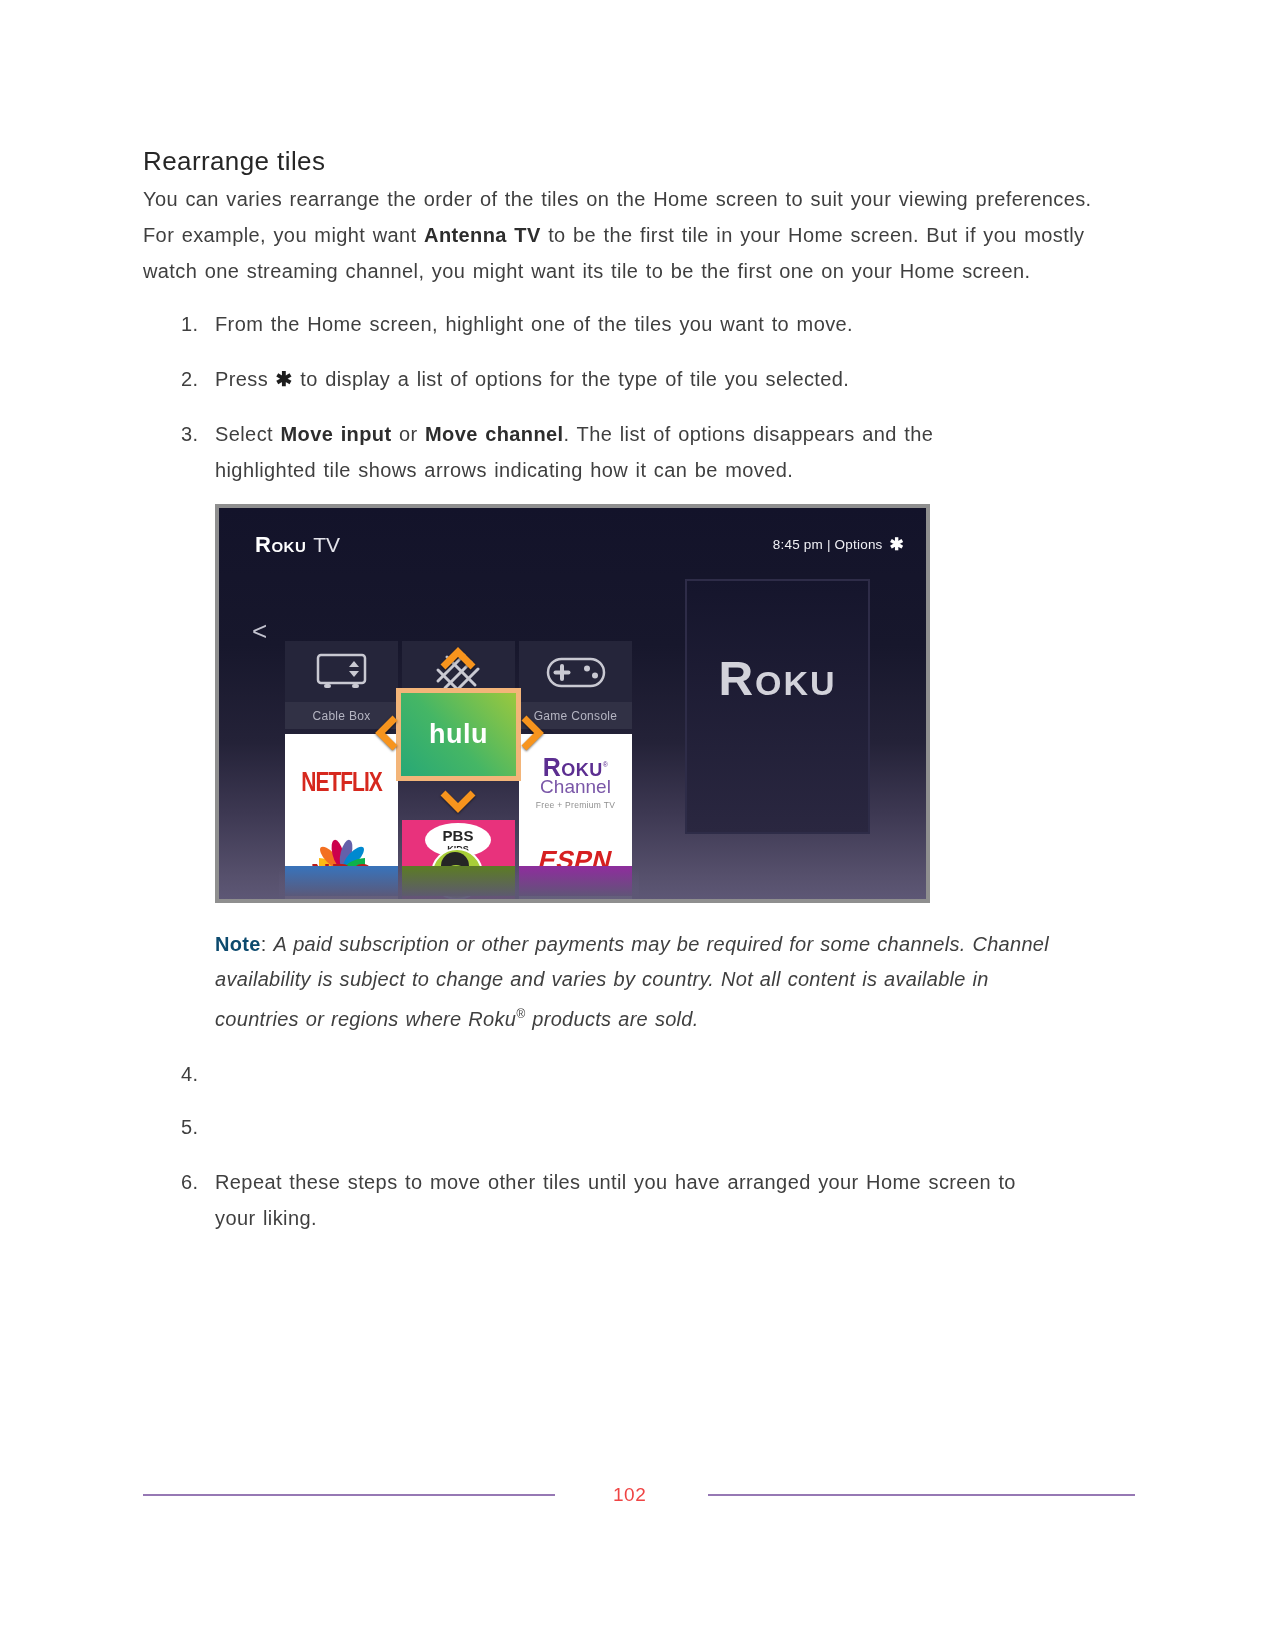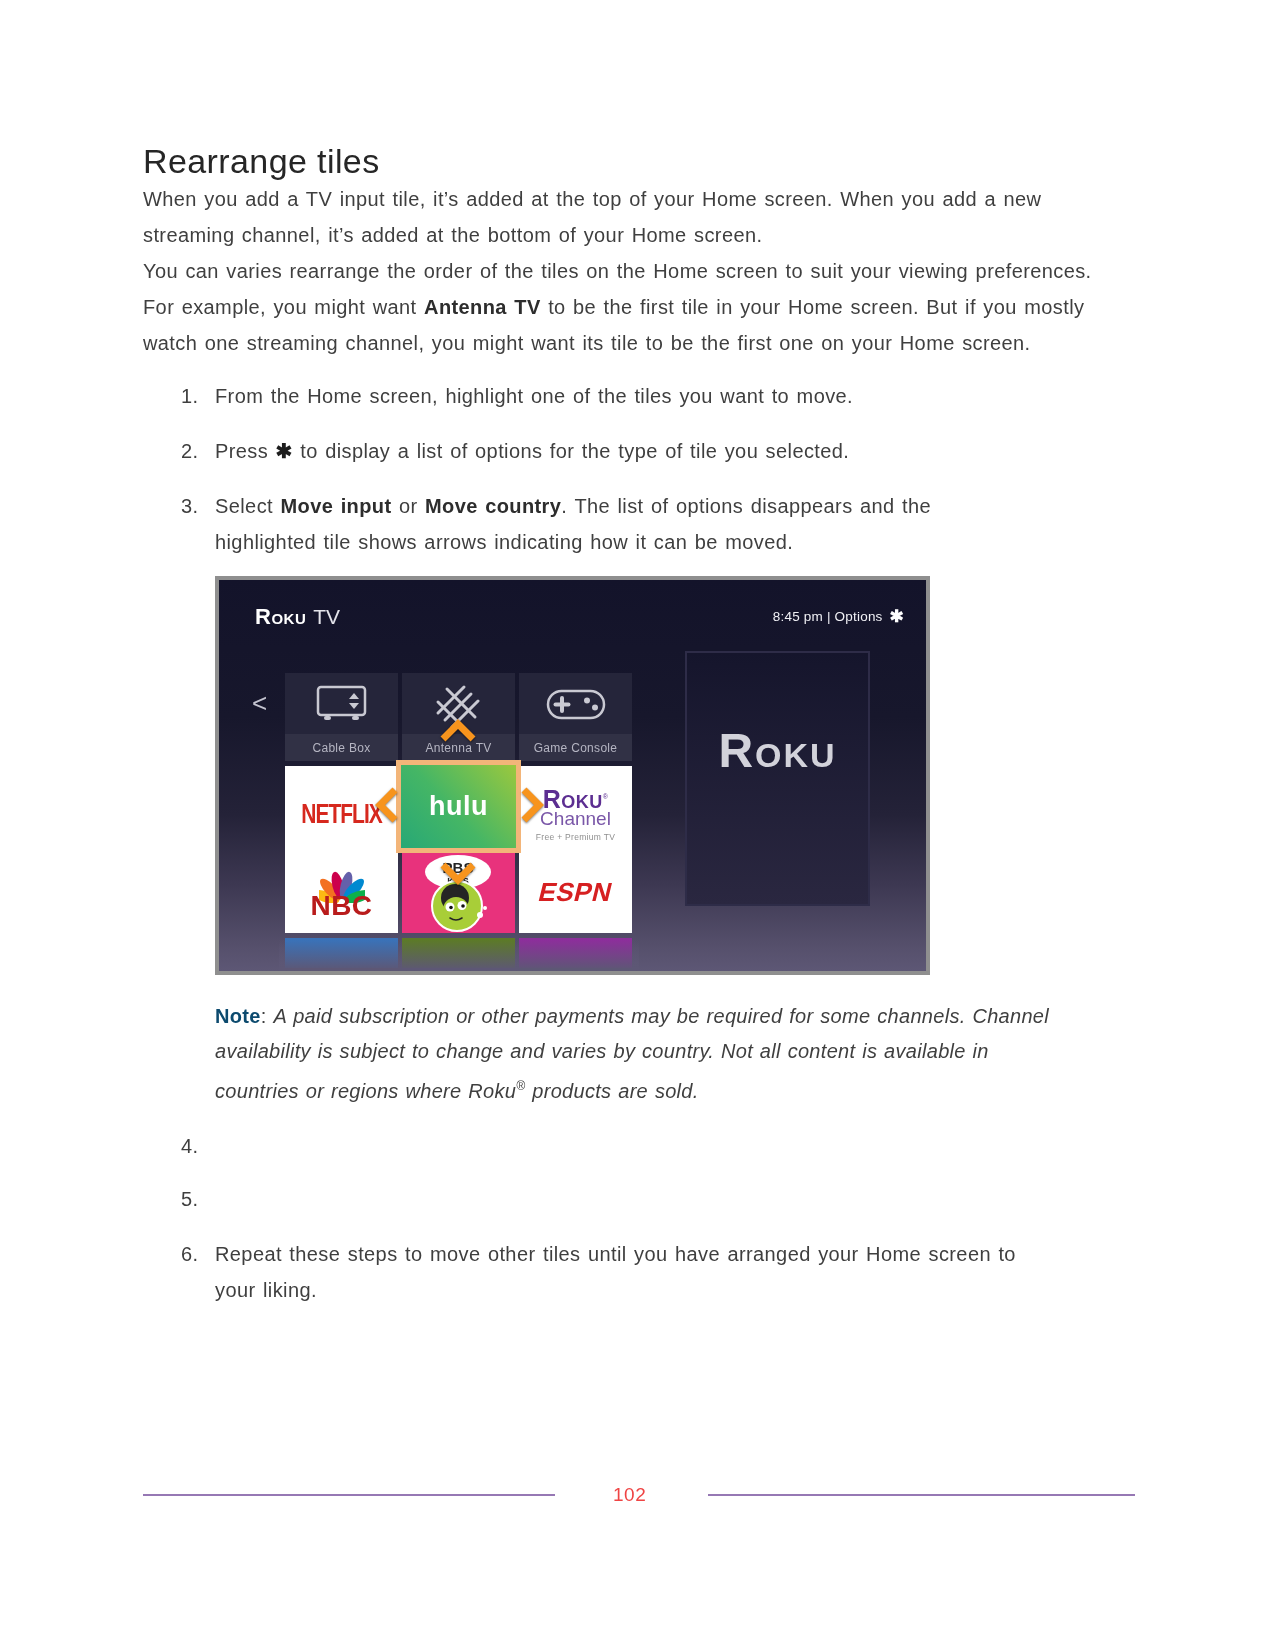--- a/index.html
+++ b/index.html
@@ -8,21 +8,21 @@
     width:1275px; height:1650px;
     background:#ffffff;
     font-family:"Liberation Sans", sans-serif;
     color:#3f3f3f;
     overflow:hidden;
   }
   .content { padding-left:143px; padding-right:135px; }
 
   h1.title {
     margin:141px 0 0 0;
-    font-size:34px; line-height:40px;
+    font-size:26px; line-height:40px;
     font-weight:400; color:#262626;
     letter-spacing:0.4px;
   }
   p.body {
     font-size:20px; line-height:36px;
     letter-spacing:0.4px; word-spacing:1.5px;
     max-width:950px;
     margin:0; color:#3f3f3f;
   }
   .p1 { margin-top:31px; }
@@ -65,21 +65,21 @@
     font-size:13.5px; color:#f0f0f5; letter-spacing:0.2px;
     display:flex; align-items:center; gap:7px;
   }
   .tv-status .opt-star { font-size:17px; font-weight:700; color:#ffffff; }
 
   .tv-back {
     position:absolute; left:33px; top:108px;
     font-size:26px; font-weight:400; color:#c3c3cf;
   }
 
-  .tile { position:absolute; width:113px; box-sizing:border-box; }
+  .tile { position:absolute; width:113px; box-sizing:border-box;margin-top:40px; }
   .c1 { left:66px; } .c2 { left:183px; } .c3 { left:300px; }
 
   .input-tile { top:93px; height:88px; background:#25253a; }
   .input-icon { height:61px; display:flex; align-items:center; justify-content:center; }
   .input-label {
     height:27px; background:rgba(255,255,255,0.06);
     display:flex; align-items:center; justify-content:center;
     font-size:12px; color:#b5b5c2; letter-spacing:0.3px; white-space:nowrap;
   }
 
@@ -166,37 +166,36 @@
   svg { display:block; }
 </style>
 </head>
 <body>
 
 <div class="page">
   <div class="content">
 
     <h1 class="title">Rearrange tiles</h1>
 
-    <p class="body p1"><span>When you add a TV input tile, it’s added at the top of your Home screen. When you add a new streaming channel, it’s added at the bottom of your Home screen.</span></p>
 
     <p class="body p2"><span>You can varies rearrange the order of the tiles on the Home screen to suit your viewing preferences. For example, you might want </span><span class="b">Antenna TV</span><span> to be the first tile in your Home screen. But if you mostly watch one streaming channel, you might want its tile to be the first one on your Home screen.</span></p>
 
     <div class="step s1">
       <span class="num">1.</span>
       <span class="txt"><span>From the Home screen, highlight one of the tiles you want to move.</span></span>
     </div>
 
     <div class="step s2">
       <span class="num">2.</span>
       <span class="txt"><span>Press </span><span class="star-glyph">✱</span><span> to display a list of options for the type of tile you selected.</span></span>
     </div>
 
     <div class="step s3">
       <span class="num">3.</span>
-      <span class="txt"><span>Select </span><span class="b">Move input</span><span> or </span><span class="b">Move country</span><span>. The list of options disappears and the highlighted tile shows arrows indicating how it can be moved.</span></span>
+      <span class="txt"><span>Select </span><span class="b">Move input</span><span> or </span><span class="b">Move channel</span><span>. The list of options disappears and the highlighted tile shows arrows indicating how it can be moved.</span></span>
     </div>
 
     <div class="tv-frame">
       <div class="tv-inner">
 
         <div class="tv-brand">
           <span class="roku-word">Roku</span><span class="tv-suffix">TV</span>
         </div>
 
         <div class="tv-status">

